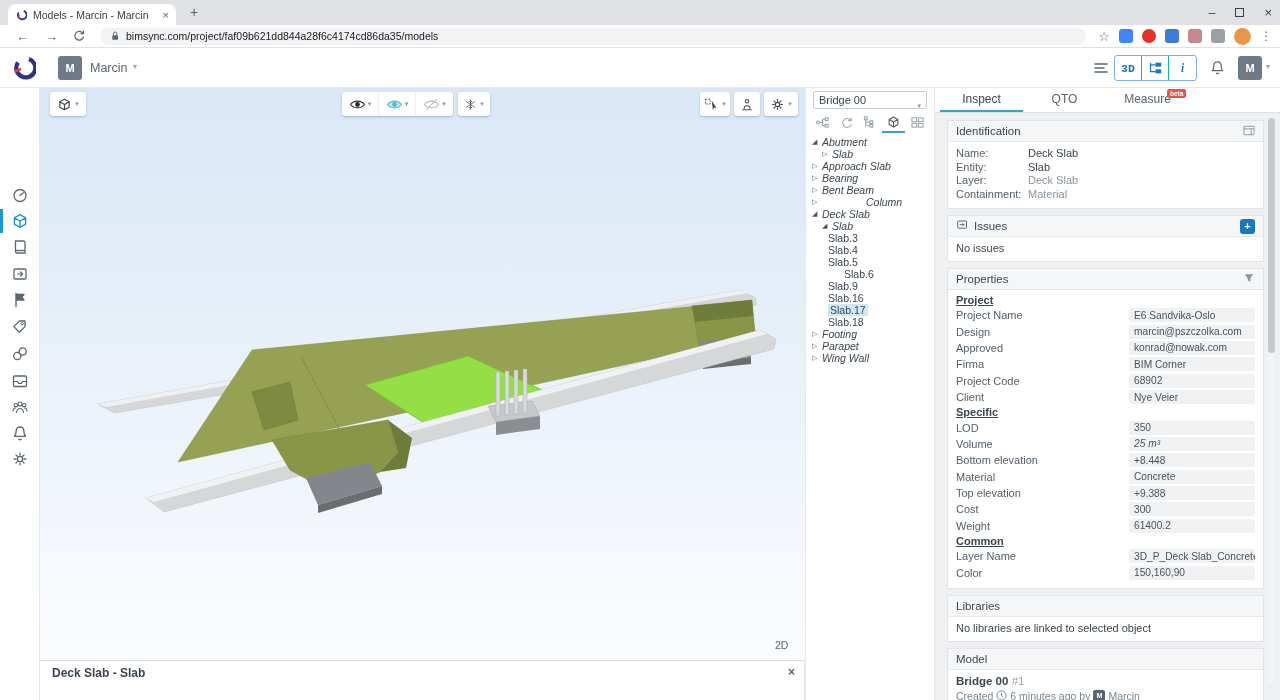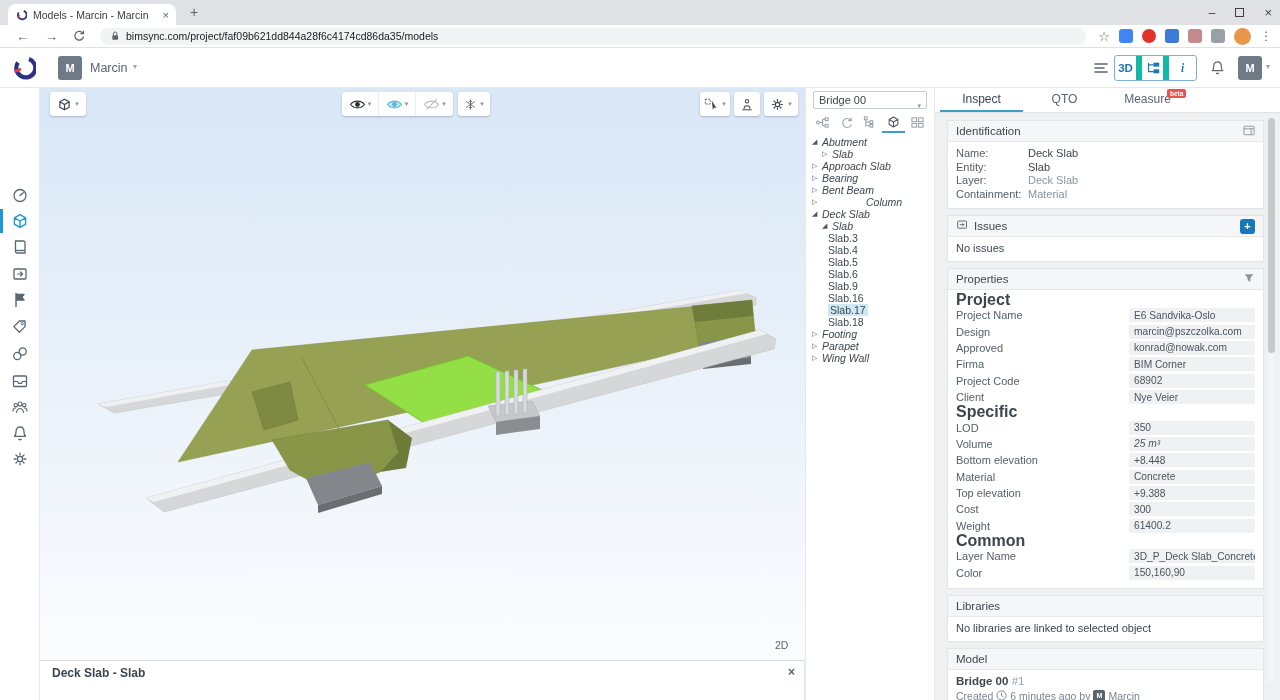--- a/index.html
+++ b/index.html
@@ -39,21 +39,21 @@
   .logo { position:absolute; left:10px; top:7px; }
   .ws-avatar { position:absolute; left:58px; top:8px; width:24px; height:24px; background:#6e7a85;
                border-radius:3px; color:#fff; font-size:11px; font-weight:bold; text-align:center;
                line-height:24px; }
   .ws-name { position:absolute; left:90px; top:13px; font-size:12.5px; color:#5a646e; }
   .ws-caret { position:absolute; left:133px; top:14px; font-size:8px; color:#9aa4ad; }
   .hdr-list { position:absolute; left:1092px; top:11px; }
   .hdr-group { position:absolute; left:1114px; top:7px; height:26px; display:flex;
                border:1px solid #7fb0d8; border-radius:3px; overflow:hidden; background:#fff; }
   .hdr-group > div { width:27px; display:flex; align-items:center; justify-content:center;
-                     border-right:6px solid #14b8a6; color:#1878be; font-size:11.5px; font-weight:bold; }
+                     border-right:1px solid #14b8a6; color:#1878be; font-size:11.5px; font-weight:bold;font-family:Liberation Mono, monospace; }
   .hdr-group > div:last-child { border-right:none; }
   .hdr-bell { position:absolute; left:1209px; top:11px; }
   .usr-avatar { position:absolute; left:1238px; top:8px; width:24px; height:24px; background:#6e7a85;
                 border-radius:3px; color:#fff; font-size:11px; font-weight:bold; text-align:center;
                 line-height:24px; }
   .usr-caret { position:absolute; left:1266px; top:14px; font-size:8px; color:#9aa4ad; }
 
   
   .sidebar { position:absolute; left:0; top:88px; width:40px; height:612px; background:#fff;
              border-right:1px solid #e6e8ea; }
@@ -109,21 +109,21 @@
   .card { background:#fff; border:1px solid #e2e4e7; margin-bottom:6px; }
   .card-head { height:21px; background:#f5f6f7; border-bottom:1px solid #e6e8ea; display:flex;
                align-items:center; padding:0 8px; font-size:11.5px; color:#3c4650; gap:5px; }
   .card-head .spacer { flex:1; }
   .card-body { padding:5px 8px 7px; font-size:11px; color:#3c4650; }
   .id-row { line-height:13.5px; display:flex; }
   .id-label { width:72px; color:#55606a; flex:0 0 72px; }
   .id-value.muted { color:#8a949e; }
   .plus-btn { width:15px; height:15px; background:#1878be; border-radius:3px; color:#fff;
               font-size:11px; font-weight:bold; text-align:center; line-height:14px; }
-  .prop-group { font-weight:bold; font-size:16px; height:14px; line-height:14px; color:#3c4650; }
+  .prop-group { font-weight:bold; font-size:11px; height:14px; line-height:14px; color:#3c4650;text-decoration:underline; }
   .prop-row { display:flex; align-items:center; height:16.4px; }
   .prop-label { flex:1; font-size:11px; color:#55606a; white-space:nowrap; }
   .prop-value { width:126px; flex:0 0 126px; background:#f0f1f3; border-radius:2px; font-size:10.2px;
                 color:#4a545e; padding:1.5px 5px; white-space:nowrap; overflow:hidden; }
   .prop-value.right { text-align:left;font-style:italic; }
   .model-line1 { font-size:11.5px; }
   .model-rev { color:#98a2ab; font-weight:normal; }
   .model-line2 { font-size:10.5px; color:#7a858f; margin-top:3px; display:flex; align-items:center; gap:3px; }
   .mini-avatar { width:12px; height:12px; background:#5a646e; border-radius:2px; color:#fff;
                  font-size:7px; font-weight:bold; text-align:center; line-height:12px; display:inline-block; }
@@ -485,21 +485,21 @@
         </div>
         <div class="tree-row" style="padding-left: 22px;">
           <span class="tree-label">Slab.3</span>
         </div>
         <div class="tree-row" style="padding-left: 22px;">
           <span class="tree-label">Slab.4</span>
         </div>
         <div class="tree-row" style="padding-left: 22px;">
           <span class="tree-label">Slab.5</span>
         </div>
-        <div class="tree-row" style="padding-left: 22px;">
+        <div class="tree-row" style="padding-left: 38px;">
           <span class="tree-label">Slab.6</span>
         </div>
         <div class="tree-row" style="padding-left: 22px;">
           <span class="tree-label">Slab.9</span>
         </div>
         <div class="tree-row" style="padding-left: 22px;">
           <span class="tree-label">Slab.16</span>
         </div>
         <div class="tree-row selected" style="padding-left: 22px;">
           <span class="tree-label">Slab.17</span>

